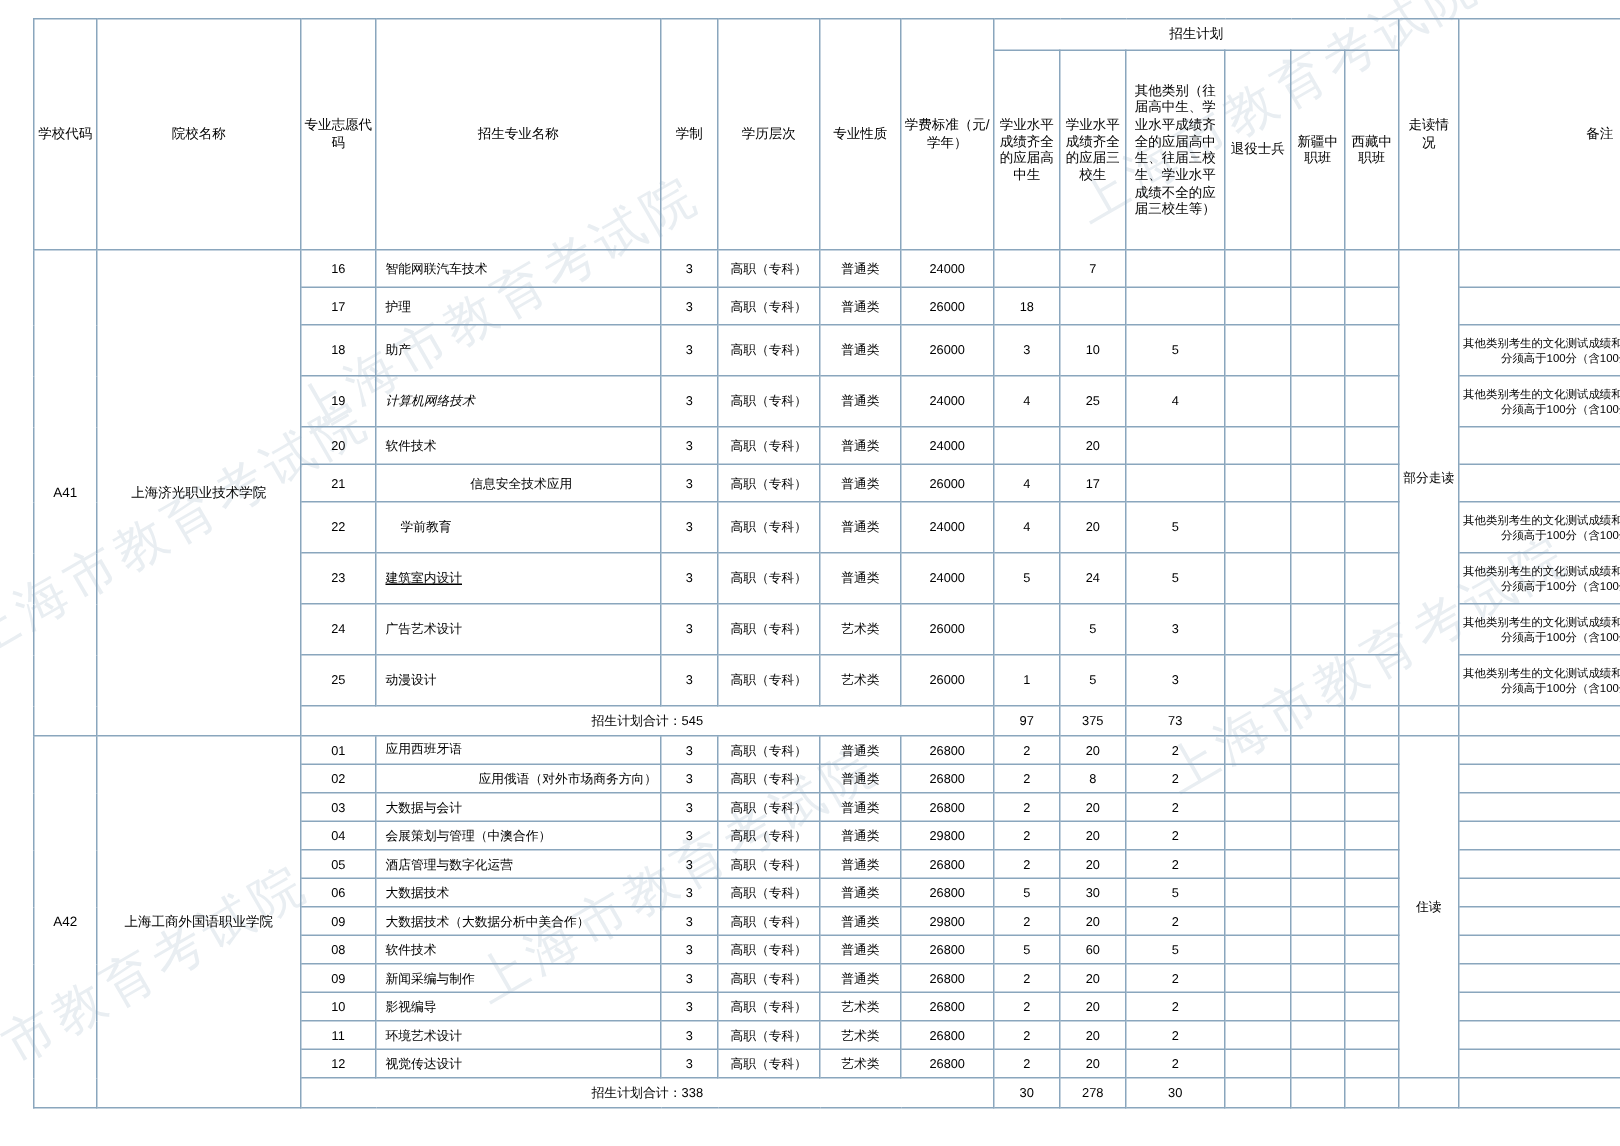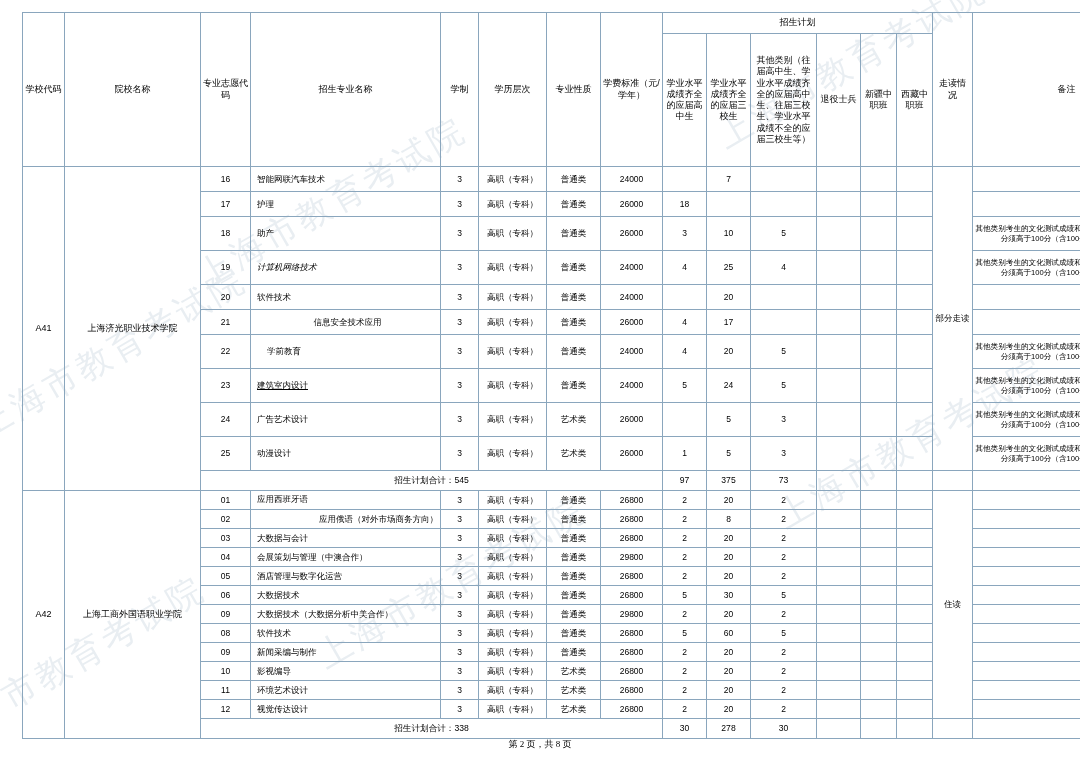--- a/index.html
+++ b/index.html
@@ -503,14 +503,13 @@
           <td>30</td>
           <td></td>
           <td></td>
           <td></td>
           <td></td>
           <td></td>
         </tr>
       </tbody>
   </table>
 
-  <div class="footer">第 2 页，共 8 页</div>
 </div>
 
 </body></html>

